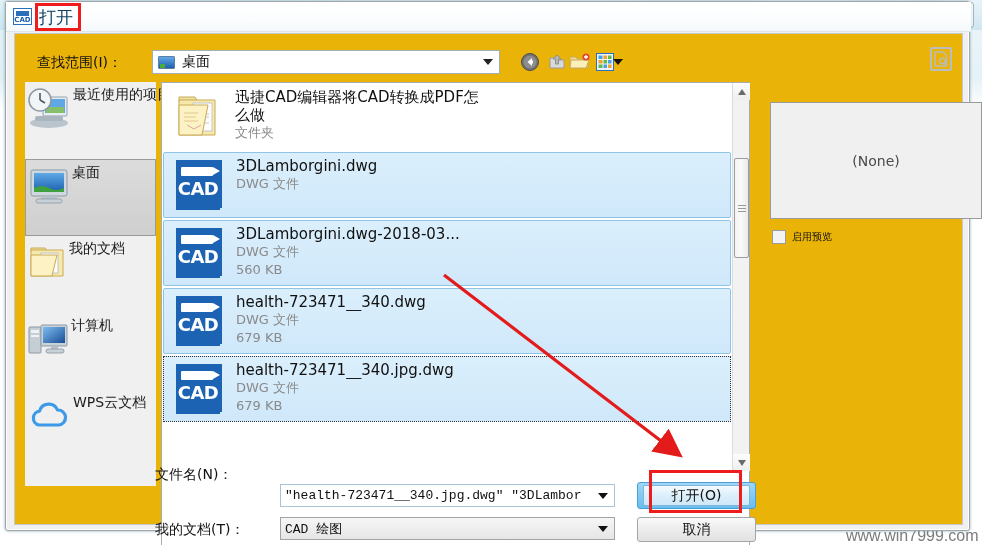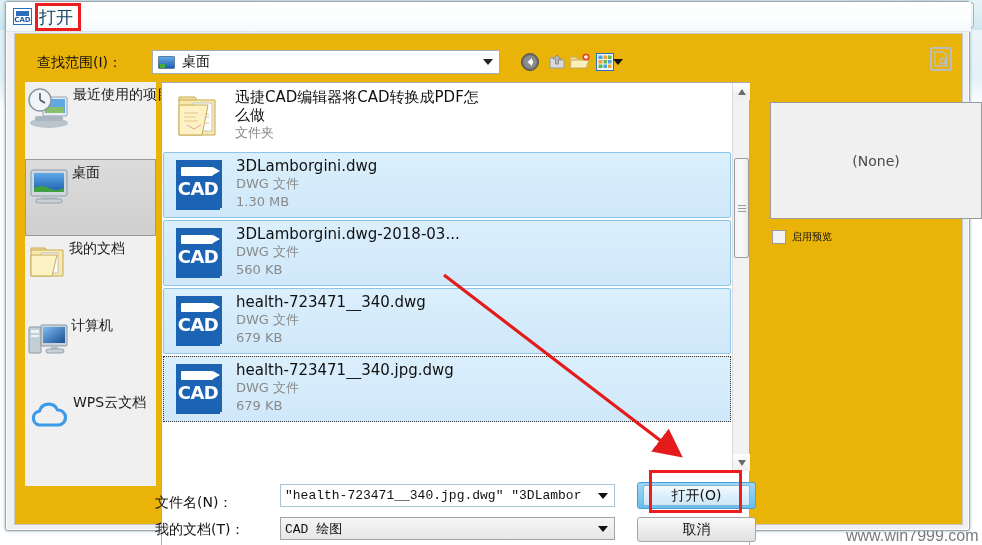--- a/index.html
+++ b/index.html
@@ -239,21 +239,21 @@
     font-family:"DejaVu Sans",sans-serif;
   }
   #preview-chk-row { position:absolute; left:757px; top:196px;
     display:flex; align-items:center; }
   #preview-chk { width:14px; height:14px; background:#f3f3f3;
     border:1px solid #9b9b9b; }
   #preview-chk-label { margin-left:6px; font-size:10px; color:#111;
     font-family:"DejaVu Sans",sans-serif; }
 
   
-  #form-fname-label { position:absolute; left:140px; top:460px; font-size:14px; color:#111;
+  #form-fname-label { position:absolute; left:140px; top:432px; font-size:14px; color:#111;
     font-family:"DejaVu Sans",sans-serif; }
   #form-ftype-label { position:absolute; left:140px; top:487px; font-size:14px; color:#111;
     font-family:"DejaVu Sans",sans-serif; }
 
   #fname-combo {
     position:absolute; left:265px; top:450px; width:335px; height:23px;
     background:#ffffff; border:1px solid #a8c5d8;
     display:flex; align-items:center; overflow:hidden;
   }
   #fname-value {
@@ -506,21 +506,20 @@
               <div class="sq"></div>
                 <div class="pencil"></div>
               <div class="txt">CAD</div>
                 <div class="dimv"></div>
                 <div class="dimh"></div>
             </div>
           </div>
           <div class="file-meta">
             <div class="file-name">3DLamborgini.dwg</div>
             <div class="file-type">DWG 文件</div>
-            <div class="file-size">1.30 MB</div>
           </div>
         </div>
 
         <div class="file-row sel">
           <div class="file-icon">
             <div class="cadicon">
               <div class="sq"></div>
                 <div class="pencil"></div>
               <div class="txt">CAD</div>
                 <div class="dimv"></div>

